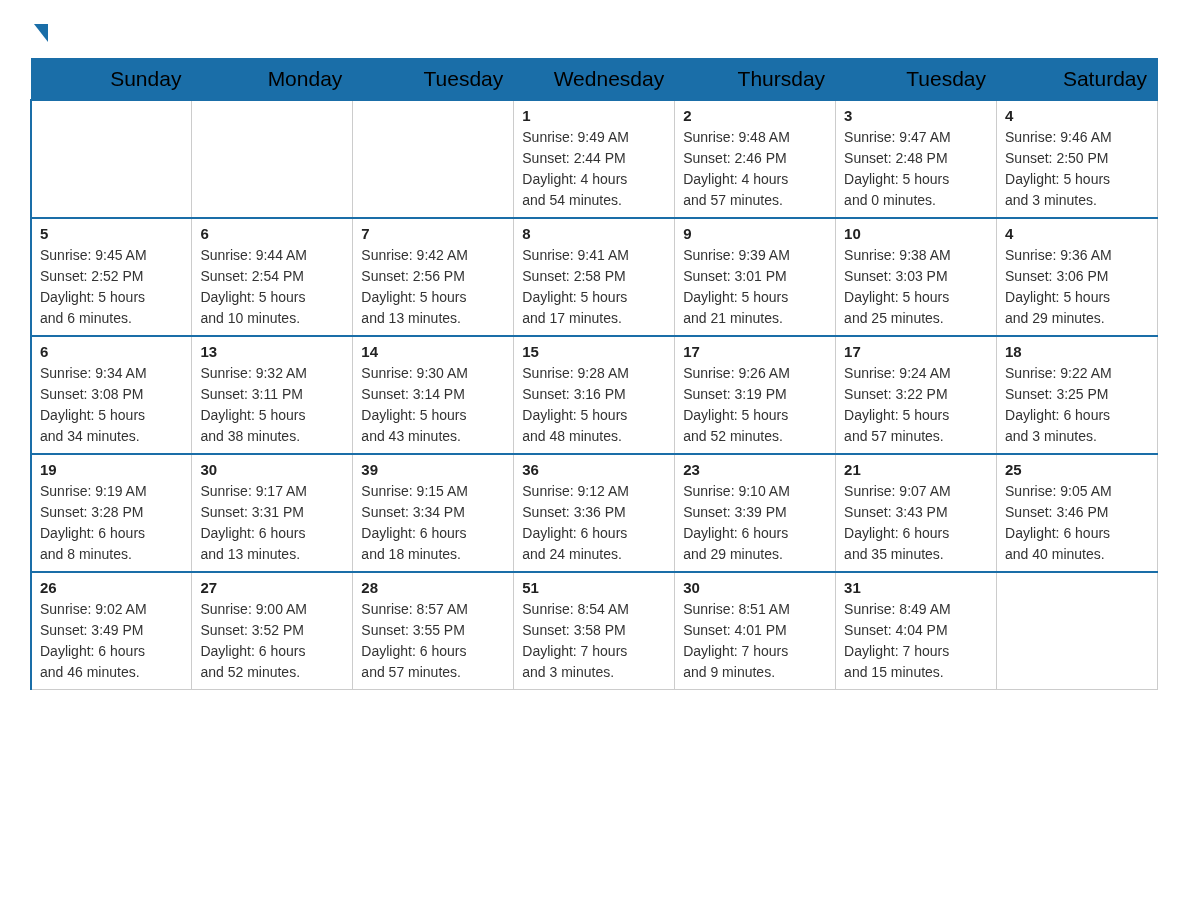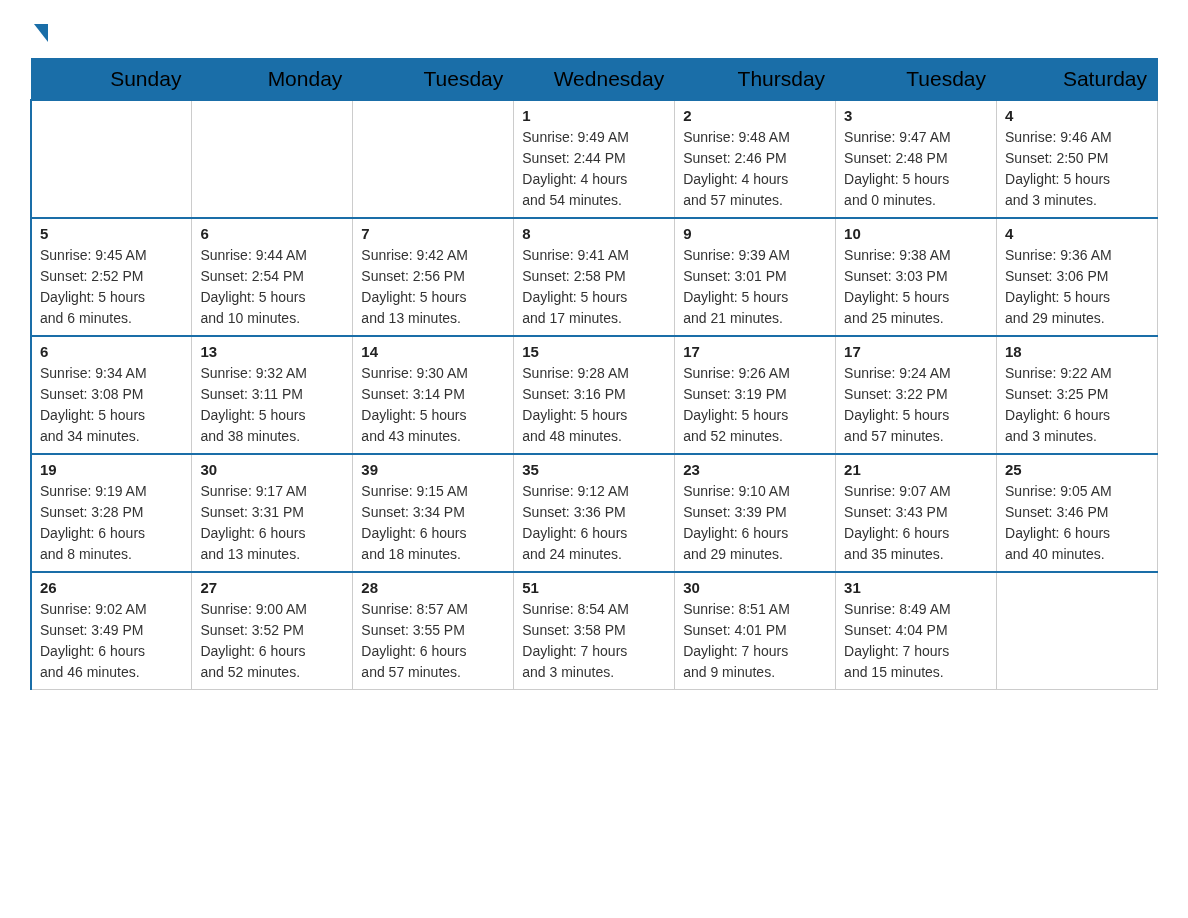--- a/index.html
+++ b/index.html
@@ -220,21 +220,21 @@
         </td>
         <td>
           <span class="day-num">30</span>
           <div class="day-info">Sunrise: 9:17 AM<br>Sunset: 3:31 PM<br>Daylight: 6 hours<br>and 13 minutes.</div>
         </td>
         <td>
           <span class="day-num">39</span>
           <div class="day-info">Sunrise: 9:15 AM<br>Sunset: 3:34 PM<br>Daylight: 6 hours<br>and 18 minutes.</div>
         </td>
         <td>
-          <span class="day-num">35</span>
+          <span class="day-num">36</span>
           <div class="day-info">Sunrise: 9:12 AM<br>Sunset: 3:36 PM<br>Daylight: 6 hours<br>and 24 minutes.</div>
         </td>
         <td>
           <span class="day-num">23</span>
           <div class="day-info">Sunrise: 9:10 AM<br>Sunset: 3:39 PM<br>Daylight: 6 hours<br>and 29 minutes.</div>
         </td>
         <td>
           <span class="day-num">21</span>
           <div class="day-info">Sunrise: 9:07 AM<br>Sunset: 3:43 PM<br>Daylight: 6 hours<br>and 35 minutes.</div>
         </td>

